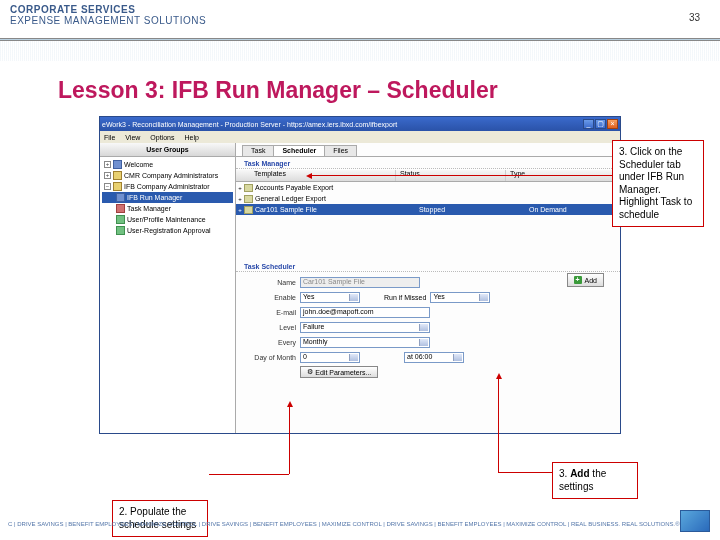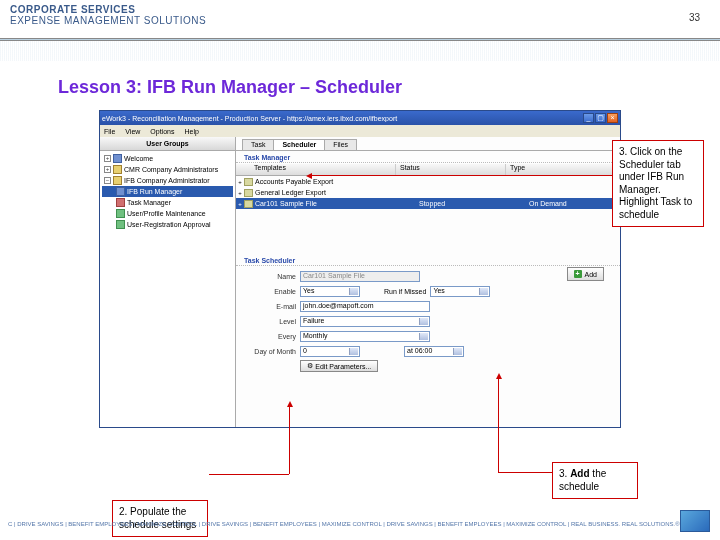--- a/index.html
+++ b/index.html
@@ -4,21 +4,21 @@
 <style>
   * { box-sizing: border-box; margin: 0; padding: 0; }
   body { width: 720px; height: 540px; font-family: Arial, sans-serif; background: #fff; position: relative; overflow: hidden; }
   .header { height: 36px; padding: 4px 10px; position: relative; }
   .header-left { font-size: 10px; color: #3a5a8a; letter-spacing: 0.5px; }
   .header-left .line1 { font-weight: bold; }
   .header-left .line2 { font-weight: normal; }
   .page-num { position: absolute; right: 20px; top: 12px; font-size: 10px; color: #333; }
   .stripe { height: 3px; background: linear-gradient(to bottom, #c8dce8 0%, #a8c4d8 100%); border-top: 1px solid #888; border-bottom: 1px solid #888; margin-top: 2px; }
   .substripe { height: 20px; background: repeating-linear-gradient(to right, #e8f0f6 0px, #e8f0f6 1px, #fff 1px, #fff 2px); opacity:0.5; }
-  .title { font-size: 18px; font-weight: bold; color: #6d28d9; padding: 16px 16px 12px 58px; }
+  .title { font-size: 23px; font-weight: bold; color: #be185d; padding: 16px 16px 12px 58px; }
   .screenshot-wrap { margin: 0 auto; width: 522px; position: relative; }
   .app-window { width: 522px; border: 1px solid #2a4a8a; background: #e8e8e8; font-size: 8px; }
   .titlebar { height: 14px; background: linear-gradient(to bottom, #3a6acc 0%, #2a52a8 100%); color: #fff; display: flex; align-items: center; padding: 0 2px; position: relative; }
   .titlebar-text { font-size: 7px; white-space: nowrap; overflow: hidden; flex: 1; }
   .win-btns { display: flex; gap: 1px; }
   .win-btn { width: 11px; height: 10px; background: linear-gradient(to bottom, #f8a060 0%, #e06020 100%); border: 1px solid #a04010; font-size: 7px; color: #fff; text-align: center; line-height: 7px; }
   .win-btn.min, .win-btn.max { background: linear-gradient(to bottom, #6a9ae8 0%, #3a6acc 100%); border-color: #2a4a8a; }
   .menubar { height: 12px; background: #ece9d8; display: flex; gap: 10px; padding: 0 4px; font-size: 7px; align-items: center; color: #000; }
   .app-body { display: flex; height: 290px; background: #fff; }
   .sidebar { width: 136px; background: #fff; border-right: 1px solid #aaa; }
@@ -220,21 +220,21 @@
               </span>
             </div>
         </div>
       </div>
     </div>
   </div>
 </div>
 
 <div class="callout callout-1">3. Click on the Scheduler tab under IFB Run Manager. Highlight Task to schedule</div>
 <div class="callout callout-2">2. Populate the schedule settings</div>
-<div class="callout callout-3"><span>3. </span><b>Add</b><span> the schedule</span></div>
+<div class="callout callout-3"><span>3. </span><b>Add</b><span> the settings</span></div>
 
 <div class="arrow arrow-1"></div>
 <div class="arrow arrow-2"></div>
 <div class="arrow-2v"></div>
 <div class="arrow arrow-3"></div>
 <div class="arrow-3v"></div>
 
 <div class="footer">C | DRIVE SAVINGS | BENEFIT EMPLOYEES | MAXIMIZE CONTROL | DRIVE SAVINGS | BENEFIT EMPLOYEES | MAXIMIZE CONTROL | DRIVE SAVINGS | BENEFIT EMPLOYEES | MAXIMIZE CONTROL | REAL BUSINESS. REAL SOLUTIONS.®</div>
 <div class="footer-logo"></div>
 

